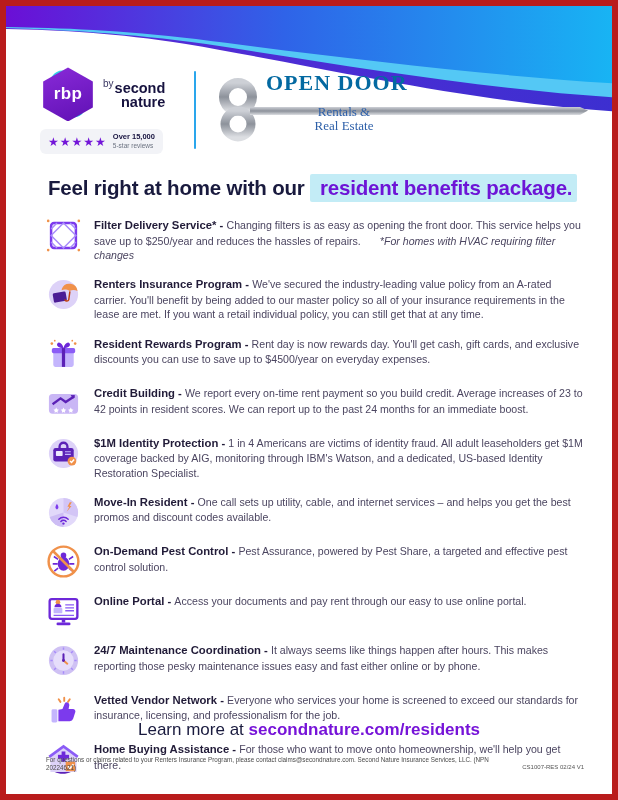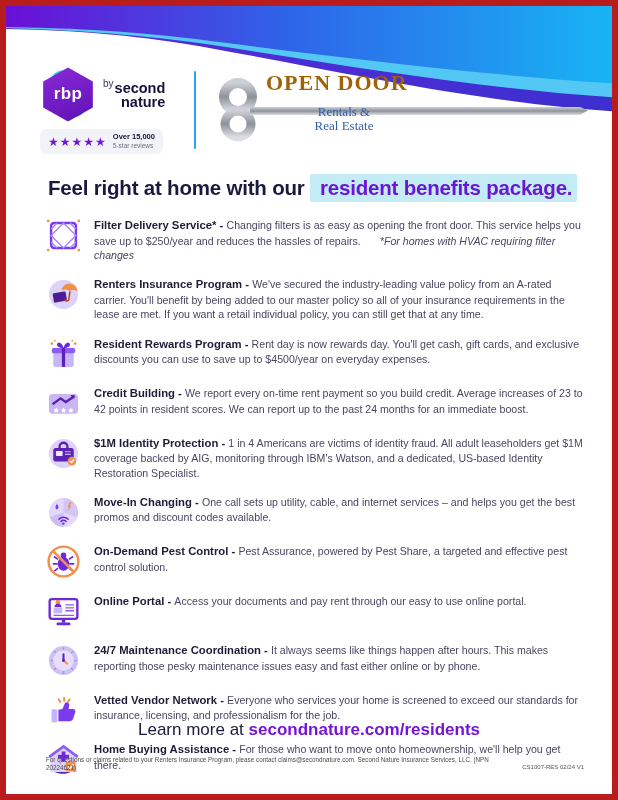--- a/index.html
+++ b/index.html
@@ -24,21 +24,21 @@
   .sn-text .l2{text-align:right;}
   .reviews-pill{background:#f2f3f7;border-radius:6px;padding:4px 8px;display:flex;align-items:center;gap:6px;width:fit-content;}
   .stars{color:#7316d8;font-size:12px;letter-spacing:1px;line-height:1;}
   .reviews-copy{line-height:1.15;}
   .reviews-copy .r1{font-size:7.5px;font-weight:bold;color:#16123f;}
   .reviews-copy .r2{font-size:6.5px;color:#6b7280;}
   .logo-divider{width:2px;height:78px;background:#2aa6ec;border-radius:1px;margin:0 16px 0 14px;flex-shrink:0;}
   .od-logo{position:relative;height:84px;flex:1;}
   .od-key{position:absolute;left:0;top:6px;}
   .od-title{position:relative;margin:4px 0 0 54px;font-family:"Liberation Serif",serif;font-weight:bold;
-    font-size:22px;letter-spacing:1px;color:#a16207;line-height:1;}
+    font-size:22px;letter-spacing:1px;color:#0369a1;line-height:1;}
   .od-sub{position:relative;margin:11px 0 0 54px;width:156px;text-align:center;color:#2d5fa8;
     font-family:"Liberation Serif",serif;font-size:13px;line-height:1.1;}
   
   .headline{margin:20px 28px 0 42px;font-size:20.5px;font-weight:600;color:#191a3e;white-space:nowrap;letter-spacing:-.2px;}
   .headline .hl{color:#6d15d6;font-weight:800;background:#c3ecf6;padding:2px 5px 3px 10px;border-radius:2px;}
   
   .benefits{list-style:none;margin:18px 0 0;padding:0 28px 0 40px;}
   .benefit{display:flex;align-items:flex-start;gap:13px;margin-bottom:14.5px;}
   .b-icon{width:35px;height:35px;flex-shrink:0;display:block;margin-top:0;}
   .b-icon svg{width:100%;height:100%;display:block;}
@@ -201,21 +201,21 @@
           <svg viewBox="0 0 24 24">
             <circle cx="12" cy="12" r="10" fill="#e2d9fa"></circle>
             <path d="M12 12 V2 A10 10 0 0 1 21.5 15 Z" fill="#d3c5f6"></path>
             <path d="M12 12 L2.5 15 A10 10 0 0 0 12 22 Z" fill="#cdbdf4"></path>
             <path d="M7.5 6 c-1.4 2-1.4 3.2 0 4 c1.4-.8 1.4-2 0-4z" fill="#7c3aed"></path>
             <path d="M16.3 5 l-1.6 3.1 h1.3 l-1.8 3.4 3.3-3.9 h-1.3 l1.5-2.6 z" fill="#f0914a"></path>
             <path d="M8.8 16.6 a4.5 4.5 0 0 1 6.4 0 M10.2 18.1 a2.4 2.4 0 0 1 3.6 0" stroke="#6d28d9" stroke-width="1" fill="none" stroke-linecap="round"></path>
             <circle cx="12" cy="19.6" r=".8" fill="#6d28d9"></circle>
           </svg>
         </span>
-      <p class="b-text"><span class="b-title">Move-In Changing</span><span class="b-sep"> - </span><span class="b-desc">One call sets up utility, cable, and internet services – and helps you get the best promos and discount codes available.</span><span class="b-note"></span></p>
+      <p class="b-text"><span class="b-title">Move-In Resident</span><span class="b-sep"> - </span><span class="b-desc">One call sets up utility, cable, and internet services – and helps you get the best promos and discount codes available.</span><span class="b-note"></span></p>
     </li>
 
     <li class="benefit">
       <span class="b-icon">
           <svg viewBox="0 0 24 24">
             <circle cx="12" cy="12" r="10.2" fill="none" stroke="#f0914a" stroke-width="1.7"></circle>
             <circle cx="12" cy="7.8" r="1.9" fill="#6d28d9"></circle>
             <ellipse cx="12" cy="13.6" rx="4" ry="4.8" fill="#6d28d9"></ellipse>
             <path d="M8.3 10.5 L5.4 8.6 M8 13.6 H4.6 M8.3 16.6 L5.7 18.6 M15.7 10.5 L18.6 8.6 M16 13.6 H19.4 M15.7 16.6 L18.3 18.6" stroke="#6d28d9" stroke-width="1.1"></path>
             <line x1="4.8" y1="4.8" x2="19.2" y2="19.2" stroke="#f0914a" stroke-width="1.7"></line>

